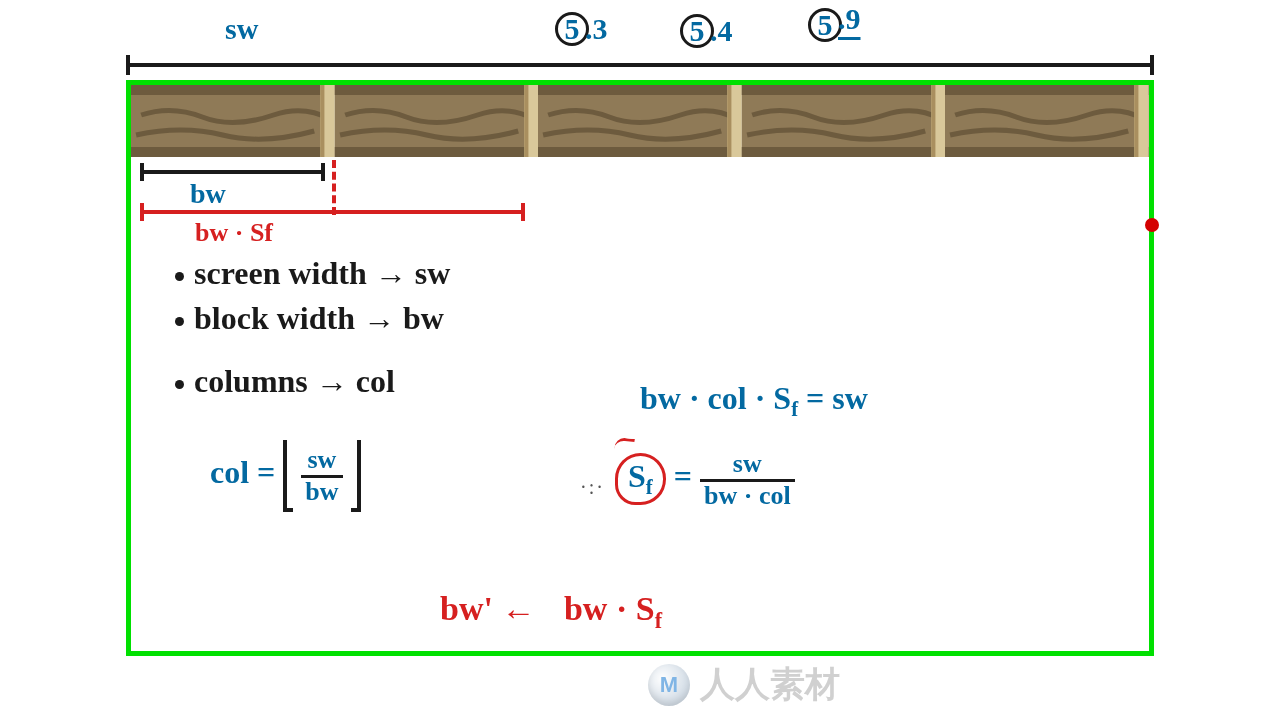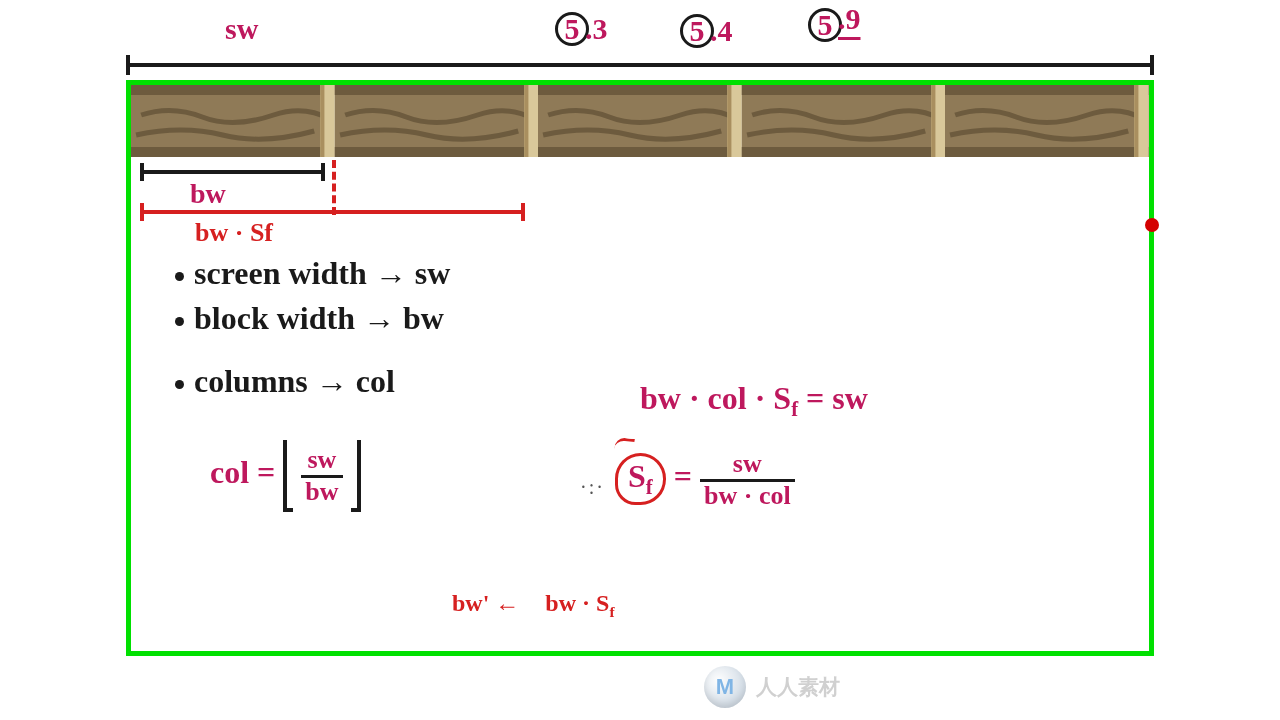--- a/index.html
+++ b/index.html
@@ -5,21 +5,21 @@
   * { margin: 0; padding: 0; box-sizing: border-box; }
   body {
     width: 1280px;
     height: 720px;
     background: #ffffff;
     position: relative;
     font-family: 'Comic Sans MS', 'Segoe Script', cursive;
     overflow: hidden;
   }
   .hand { font-family: 'Comic Sans MS', 'Segoe Script', cursive; font-weight: bold; }
-  .black { color: #be185d; }
+  .black { color: #0369a1; }
   .red { color: #d62020; }
   .green-box {
     position: absolute;
     left: 126px;
     top: 80px;
     width: 1028px;
     height: 576px;
     border: 5px solid #00e000;
   }
   .green-dot {
@@ -201,21 +201,21 @@
     border-radius: 50%;
     background: radial-gradient(circle at 35% 35%, #fff, #b8c8d8 60%, #8ea5bc);
     display:flex; align-items:center; justify-content:center;
     box-shadow: inset 0 -4px 6px rgba(0,0,0,0.2);
   }
   .watermark .logo span{
     color:#1a7ad1; font-weight:bold; font-family: Arial; font-size:22px;
   }
   .watermark .text {
     font-family: "Microsoft YaHei", sans-serif;
-    font-size: 21px;
+    font-size: 35px;
     font-weight: bold;
     color: #aaa;
     text-shadow: 1px 1px 0 #fff;
   }
 </style>
 </head>
 <body>
 
 <div class="sw-rule">
     <div class="sw-rule-line"></div>
@@ -311,21 +311,21 @@
 <div class="dots-left">·:·</div>
 <div class="formula hand" style="left:615px; top:450px;">
   <span class="sf-circle"><span class="black">S</span><span class="black sub">f</span></span>
   <span class="black"> = </span>
   <span class="frac black">
     <span class="num">sw</span>
     <span class="den">bw · col</span>
   </span>
 </div>
 
-<div class="formula hand red" style="left:440px; top:590px; font-size:24px;margin-left:12px;">
+<div class="formula hand red" style="left:440px; top:590px; font-size:34px;">
   <span>bw'</span><span> ← </span>
   <span style="margin-left:20px;"><span>bw · S</span><span class="sub">f</span></span>
 </div>
 
 <div class="watermark">
   <div class="logo">
       <span>M</span>
     </div>
   <div class="text">人人素材</div>
 </div>

